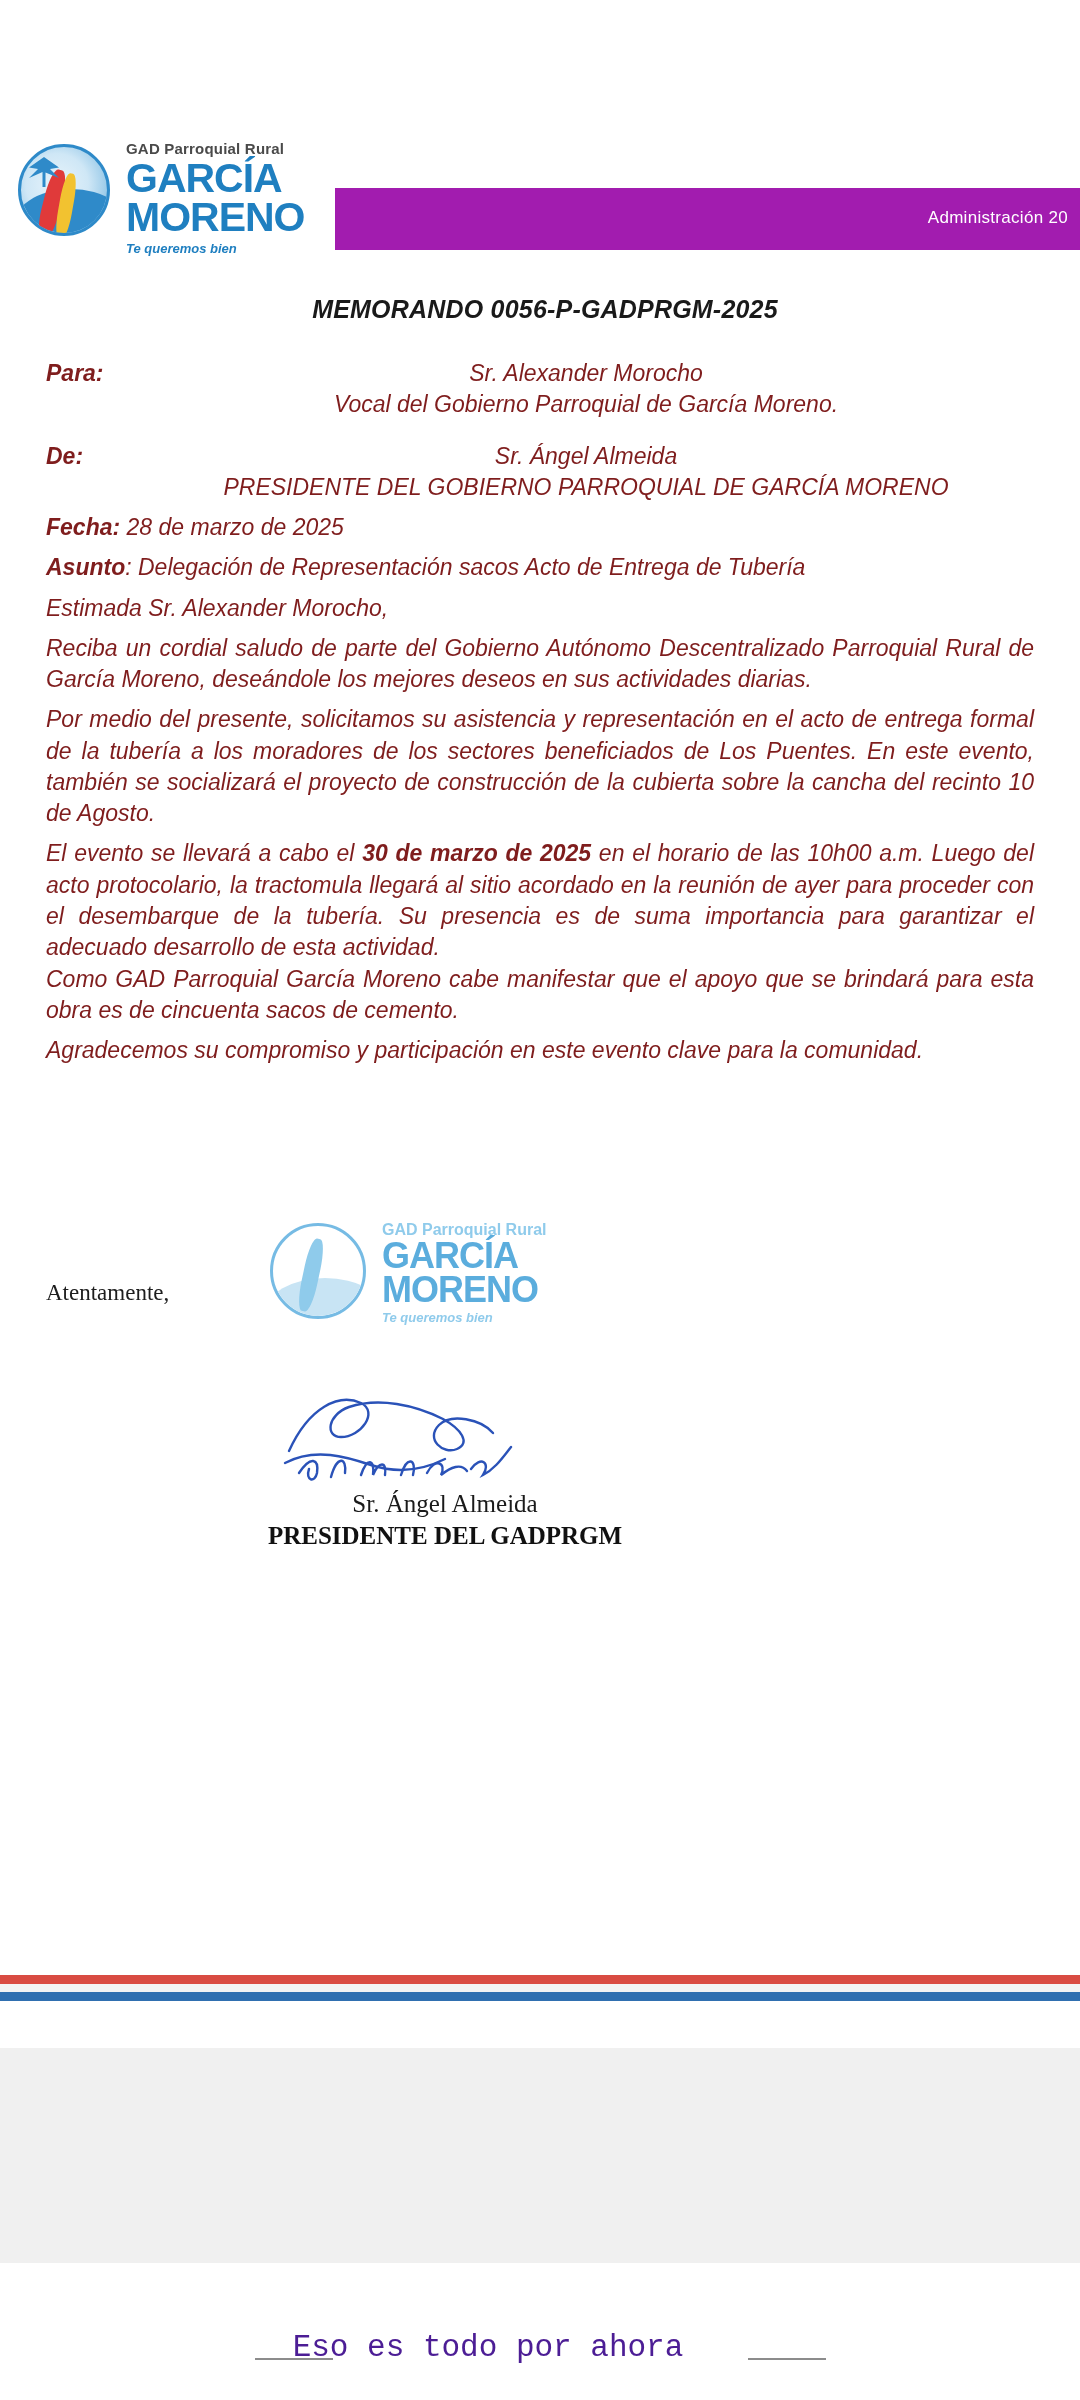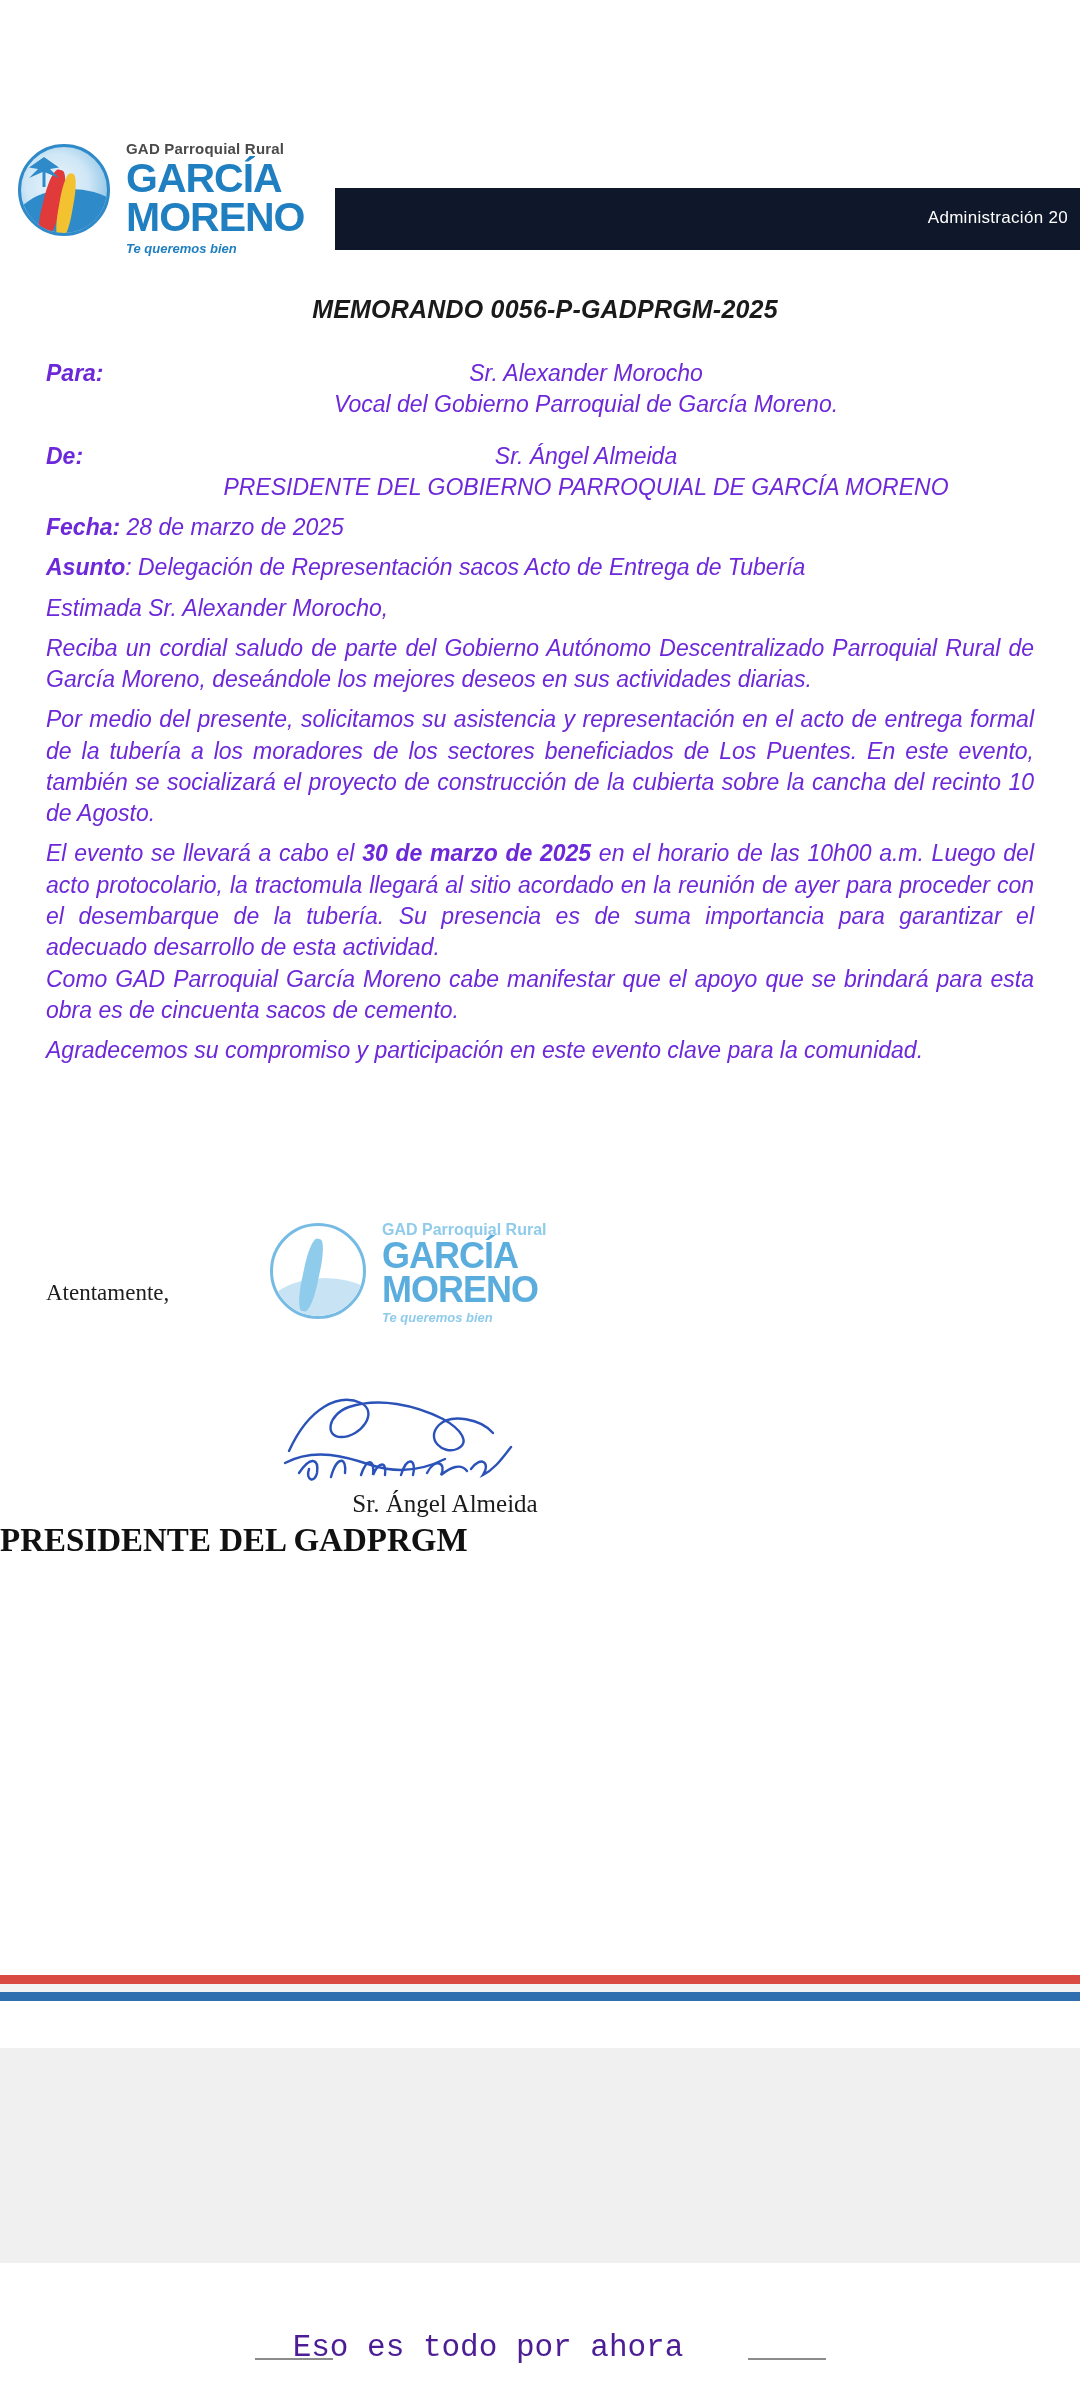--- a/index.html
+++ b/index.html
@@ -28,21 +28,21 @@
   
   .header {
     position: absolute;
     left: 0; top: 130px;
     width: 1080px; height: 130px;
   }
   .header-bar {
     position: absolute;
     left: 335px; top: 58px;
     width: 745px; height: 62px;
-    background: #0f172a;
+    background: #a21caf;
   }
   .header-bar-text {
     position: absolute;
     right: 12px; top: 20px;
     color: #ffffff;
     font-size: 17px;
     letter-spacing: .3px;
     white-space: nowrap;
   }
 
@@ -129,21 +129,21 @@
     text-align: center;
     font-size: 25px;
     font-weight: bold;
     color: #1a1a1a;
     letter-spacing: .2px;
     margin-left: 10px;
   }
   .content {
     margin: 34px 46px 0 46px;
     font-size: 23px;
-    color: #6d28d9;
+    color: #7f1d1d;
     line-height: 1.36;
   }
   .field-row {
     display: flex;
     margin-bottom: 6px;
   }
   .field-label {
     font-weight: bold;
     width: 92px;
     flex: 0 0 92px;
@@ -208,22 +208,23 @@
     text-align: center;
     font-family: "Liberation Serif", serif;
     font-size: 25px;
     color: #1a1a1a;
     padding-right: 190px;
   }
   .sig-role {
     position: absolute;
     left: 0; top: 1522px;
     width: 1080px;
+    text-align: center;
     font-family: "Liberation Serif", serif;
-    font-size: 33px;
+    font-size: 25px;
     font-weight: bold;
     color: #111111;
     padding-right: 190px;
   }
   .atentamente {
     position: absolute;
     left: 46px; top: 1280px;
     font-size: 23px;
     color: #1d1d1d;
     font-family: Liberation Serif, serif;

